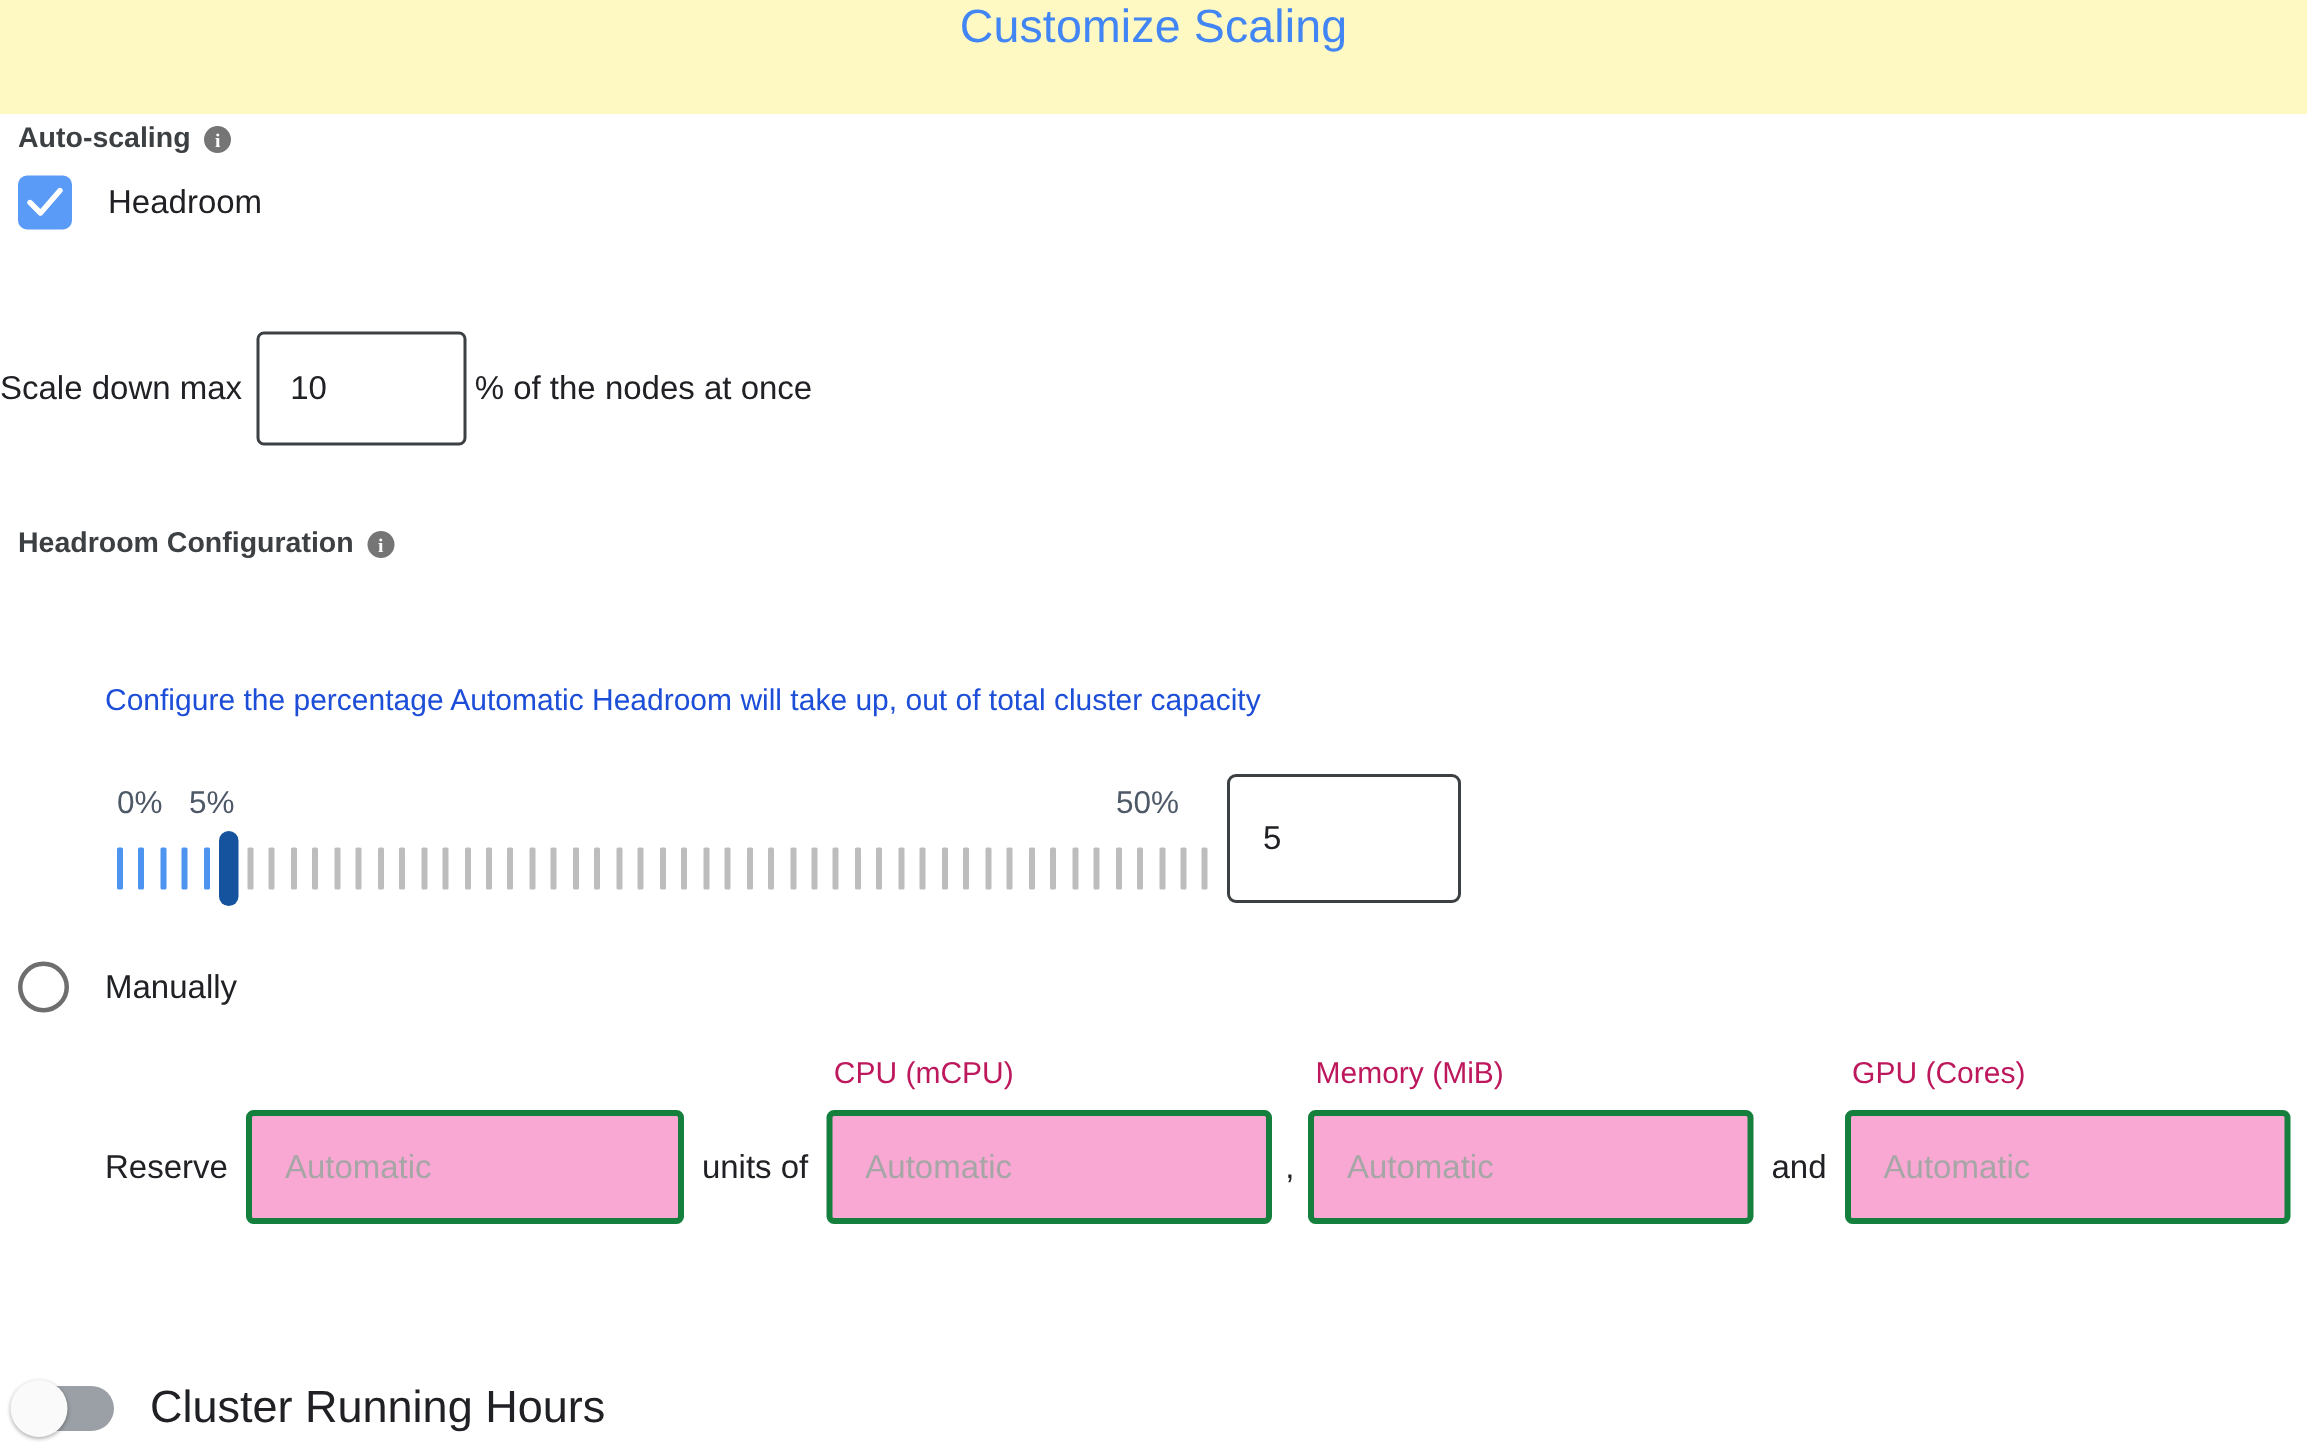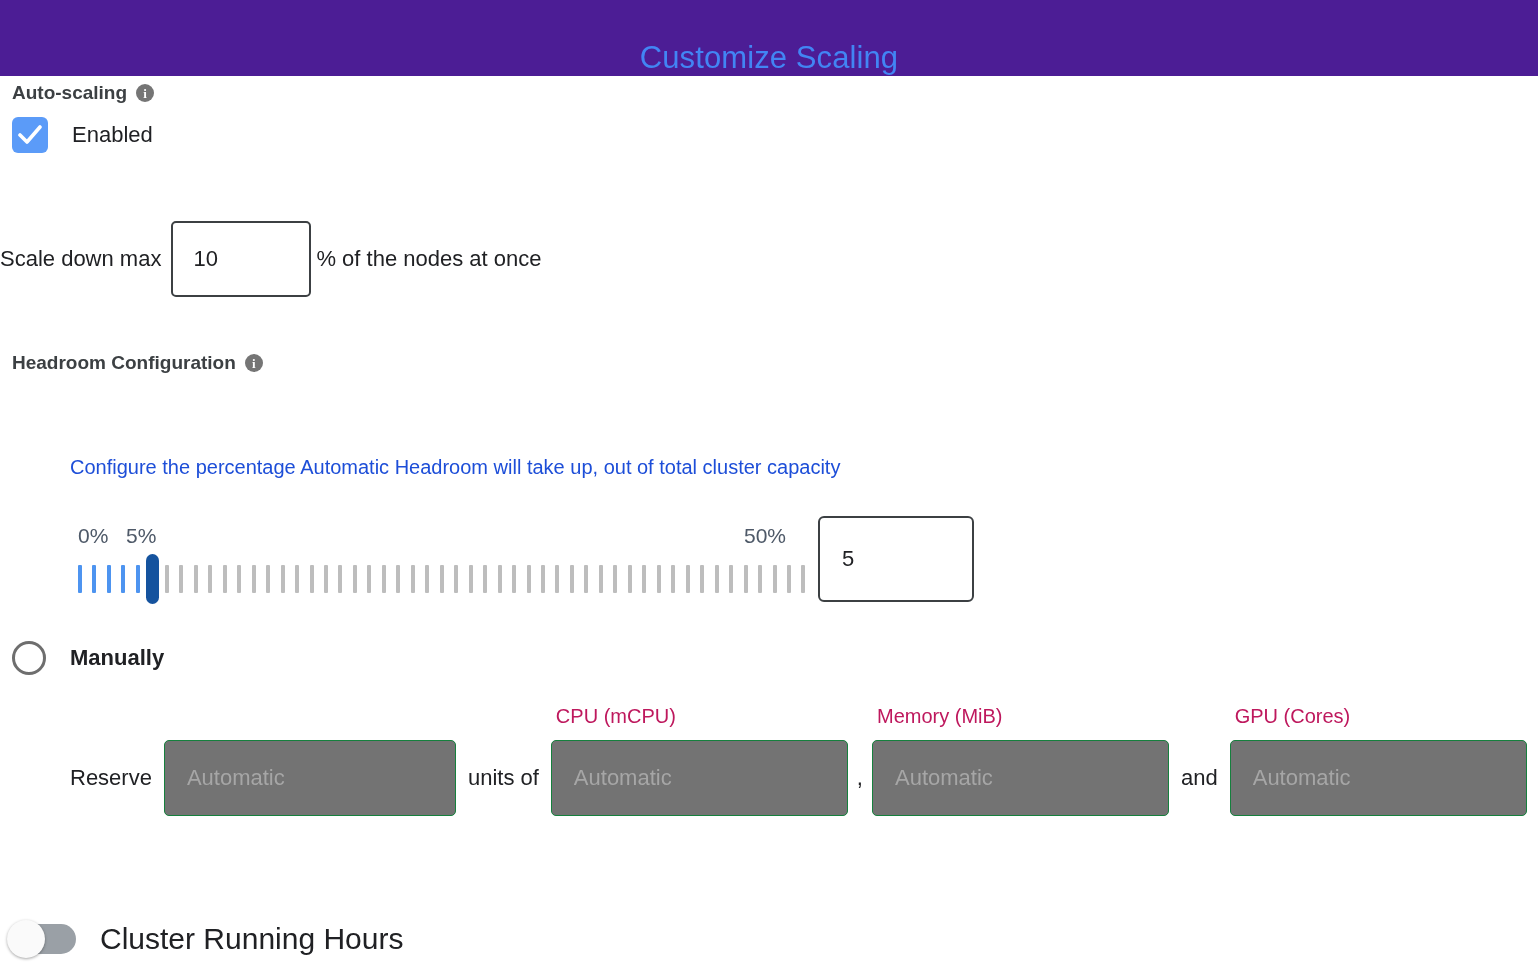--- a/index.html
+++ b/index.html
@@ -8,23 +8,23 @@
     height: 970px;
     background: #ffffff;
     font-family: "Liberation Sans", sans-serif;
     color: #202124;
     overflow: hidden;
   }
 
   
   .dialog-header {
     height: 76px;
-    background: #4c1d95;
-    display: flex;
-    align-items: flex-end;
+    background: #fef9c3;
+    display: flex;
+    align-items: flex-start;
     justify-content: center;
   }
   .dialog-title {
     font-size: 31px;
     color: #4285f4;
     font-weight: 400;
     letter-spacing: .1px;
   }
 
   
@@ -184,23 +184,23 @@
     position: absolute;
     bottom: 100%;
     margin-bottom: 12px;
     left: 0;
     font-size: 20px;
     color: #be185d;
     white-space: nowrap;
   }
   .disabled-input {
     height: 76px;
-    border: 1px solid #15803d;
+    border: 4px solid #15803d;
     border-radius: 5px;
-    background: #737373;
+    background: #f9a8d4;
     font-family: "Liberation Sans", sans-serif;
     font-size: 22px;
     color: #202124;
     padding: 0 22px;
     outline: none;
   }
   .disabled-input::placeholder { color: #a6a6a6; }
   .sep { padding: 0 9px; white-space: pre; }
 
   
@@ -235,21 +235,21 @@
   }
 
   
   #autoscaling-heading { position: absolute; left: 12px; top: 6px; }
   #enabled-row        { position: absolute; left: 12px; top: 41px; }
   #scale-row          { position: absolute; left: 0px;  top: 145px; }
   #headroom-heading   { position: absolute; left: 12px; top: 276px; }
   #auto-radio-row     { position: absolute; left: 12px; top: 318px; }
   #auto-helper        { position: absolute; left: 70px; top: 380px; }
   #slider-wrap        { position: absolute; left: 0px;  top: 448px; width: 1000px; }
-  #manual-radio-row   { position: absolute; left: 12px; top: 565px; font-weight: bold; }
+  #manual-radio-row   { position: absolute; left: 12px; top: 565px; }
   #reserve-row        { position: absolute; left: 70px; top: 664px; }
   #toggle-row         { position: absolute; left: 12px; top: 846px; }
 </style>
 </head>
 <body>
 
 <div class="dialog-header">
   <div class="dialog-title">Customize Scaling</div>
 </div>
 
@@ -259,21 +259,21 @@
     <span>Auto-scaling</span>
     <span class="info-icon">i</span>
   </div>
 
   <div id="enabled-row" class="checkbox-row">
     <span class="checkbox">
       <svg width="24" height="22" viewBox="0 0 24 22">
         <path d="M2 11 L9 18 L22 3" stroke="#ffffff" stroke-width="3.6" fill="none" stroke-linecap="round" stroke-linejoin="round"></path>
       </svg>
     </span>
-    <span class="checkbox-label">Enabled</span>
+    <span class="checkbox-label">Headroom</span>
   </div>
 
   <div id="scale-row" class="scale-row">
     <span class="scale-label">Scale down max</span>
     <input class="num-input" type="text" value="10" style="">
     <span class="scale-suffix">% of the nodes at once</span>
   </div>
 
   <div id="headroom-heading" class="section-heading">
     <span>Headroom Configuration</span>

